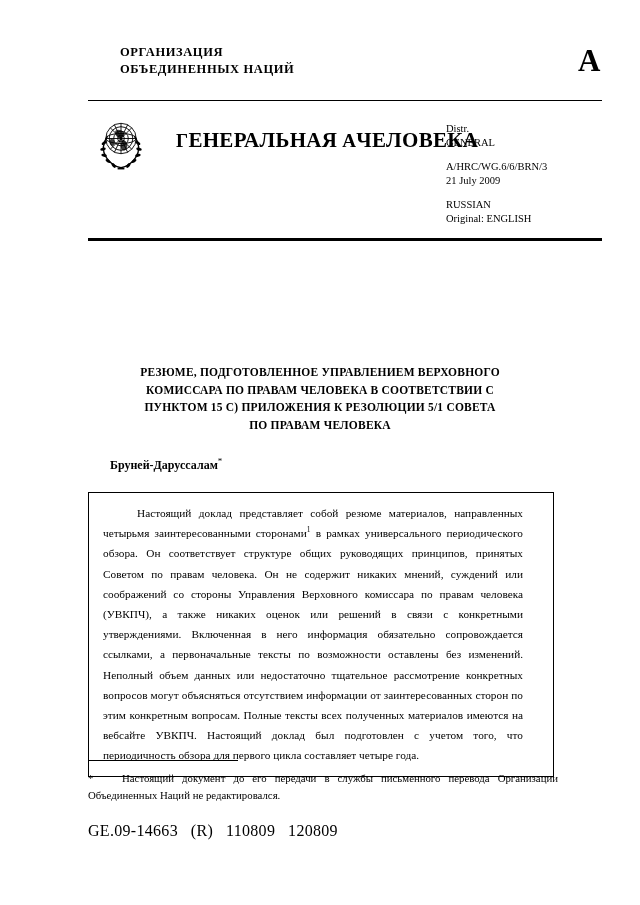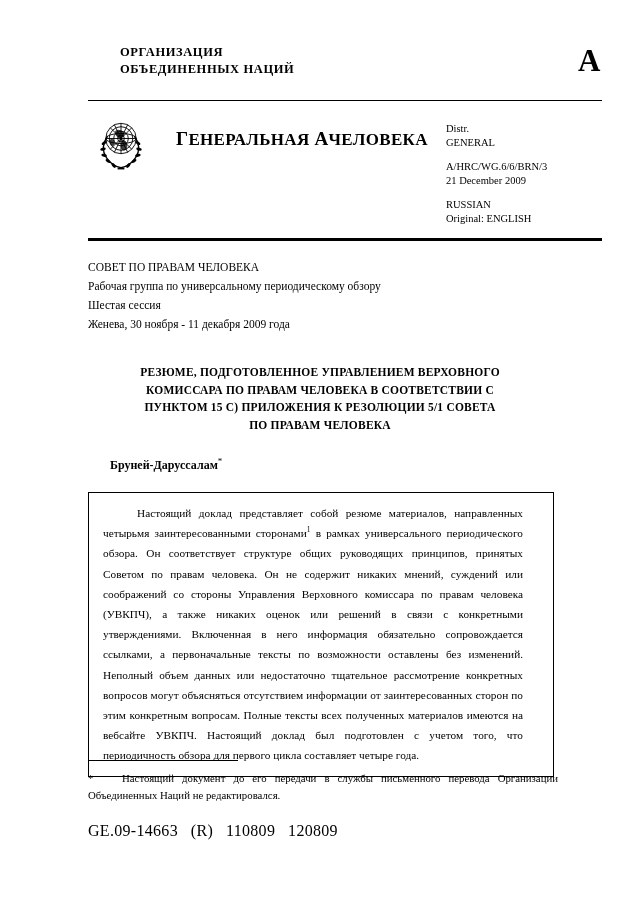--- a/index.html
+++ b/index.html
@@ -85,21 +85,21 @@
     position: absolute;
     left: 88px;
     top: 16px;
     font-family: "Liberation Serif", "DejaVu Serif", serif;
     font-weight: bold;
     font-size: 19px;
     letter-spacing: 0.3px;
     white-space: nowrap;
   }
   .assembly-title .small-caps {
-    font-size: 17px;
+    font-size: 21px;
   }
 
   .distr-block {
     position: absolute;
     left: 358px;
     top: 10px;
     font-family: "Liberation Serif", "DejaVu Serif", serif;
     font-size: 10.5px;
     line-height: 13.5px;
   }
@@ -268,37 +268,31 @@
       <span>Г</span><span class="small-caps">ЕНЕРАЛЬНАЯ</span>&nbsp;<span>А</span><span class="small-caps">ЧЕЛОВЕКА</span>
     </div>
 
     <div class="distr-block">
       <div class="grp">
         <div>Distr.</div>
         <div>GENERAL</div>
       </div>
       <div class="grp">
         <div>A/HRC/WG.6/6/BRN/3</div>
-        <div>21 December 2009</div>
+        <div>21 July 2009</div>
       </div>
       <div class="grp">
         <div>RUSSIAN</div>
         <div>Original:  ENGLISH</div>
       </div>
     </div>
   </div>
 
   <div class="rule-thick"></div>
 
-  <div class="council">
-    <div>СОВЕТ ПО ПРАВАМ ЧЕЛОВЕКА</div>
-    <div>Рабочая группа по универсальному периодическому обзору</div>
-    <div>Шестая сессия</div>
-    <div>Женева, 30 ноября - 11 декабря 2009 года</div>
-  </div>
 
   <div class="main-title">
     <div>РЕЗЮМЕ, ПОДГОТОВЛЕННОЕ УПРАВЛЕНИЕМ ВЕРХОВНОГО</div>
     <div>КОМИССАРА ПО ПРАВАМ ЧЕЛОВЕКА В СООТВЕТСТВИИ С</div>
     <div>ПУНКТОМ 15 С) ПРИЛОЖЕНИЯ К РЕЗОЛЮЦИИ 5/1 СОВЕТА</div>
     <div>ПО ПРАВАМ ЧЕЛОВЕКА</div>
   </div>
 
   <div class="country">
     <span>Бруней-Даруссалам</span><span class="star">*</span>

